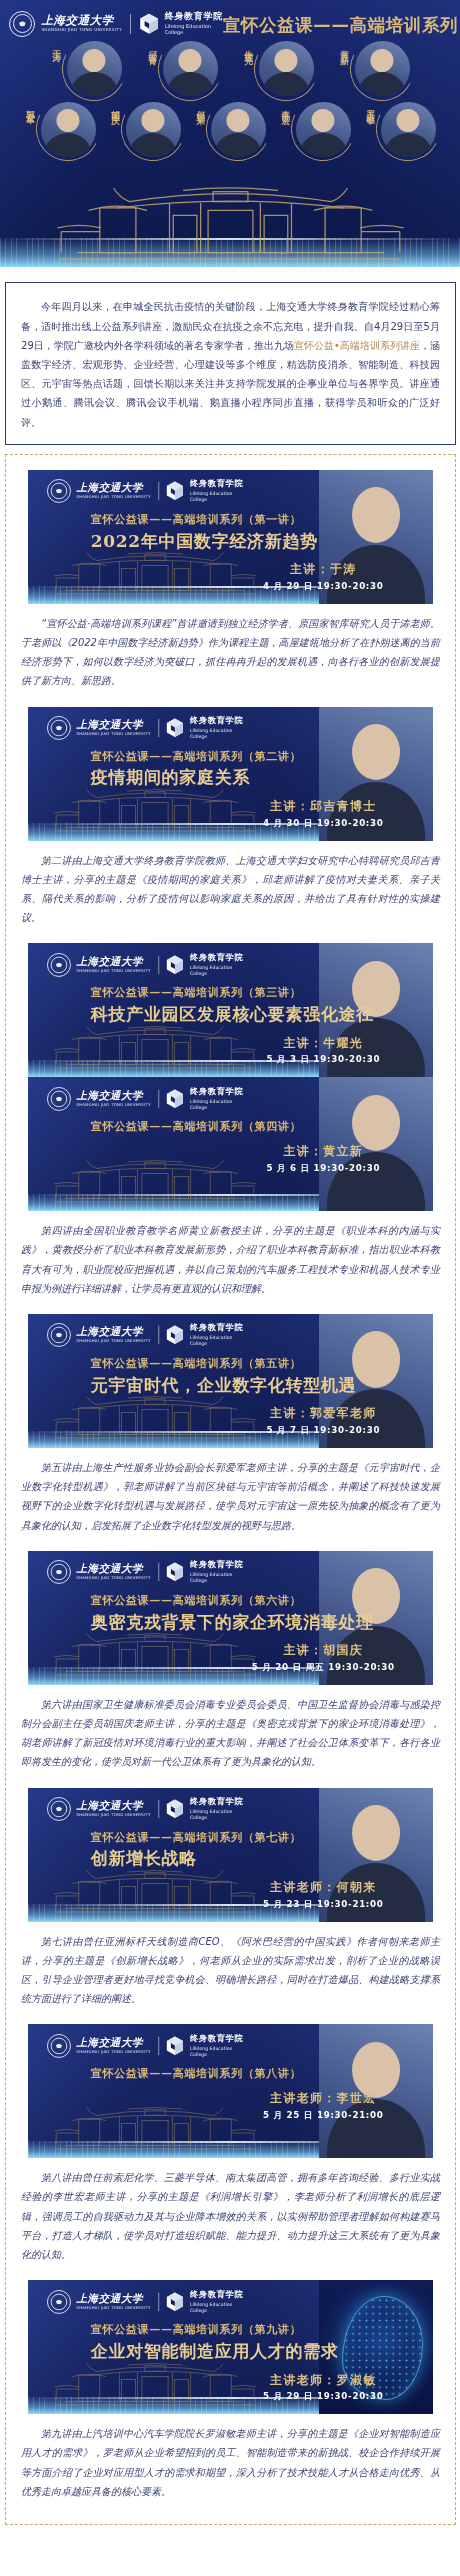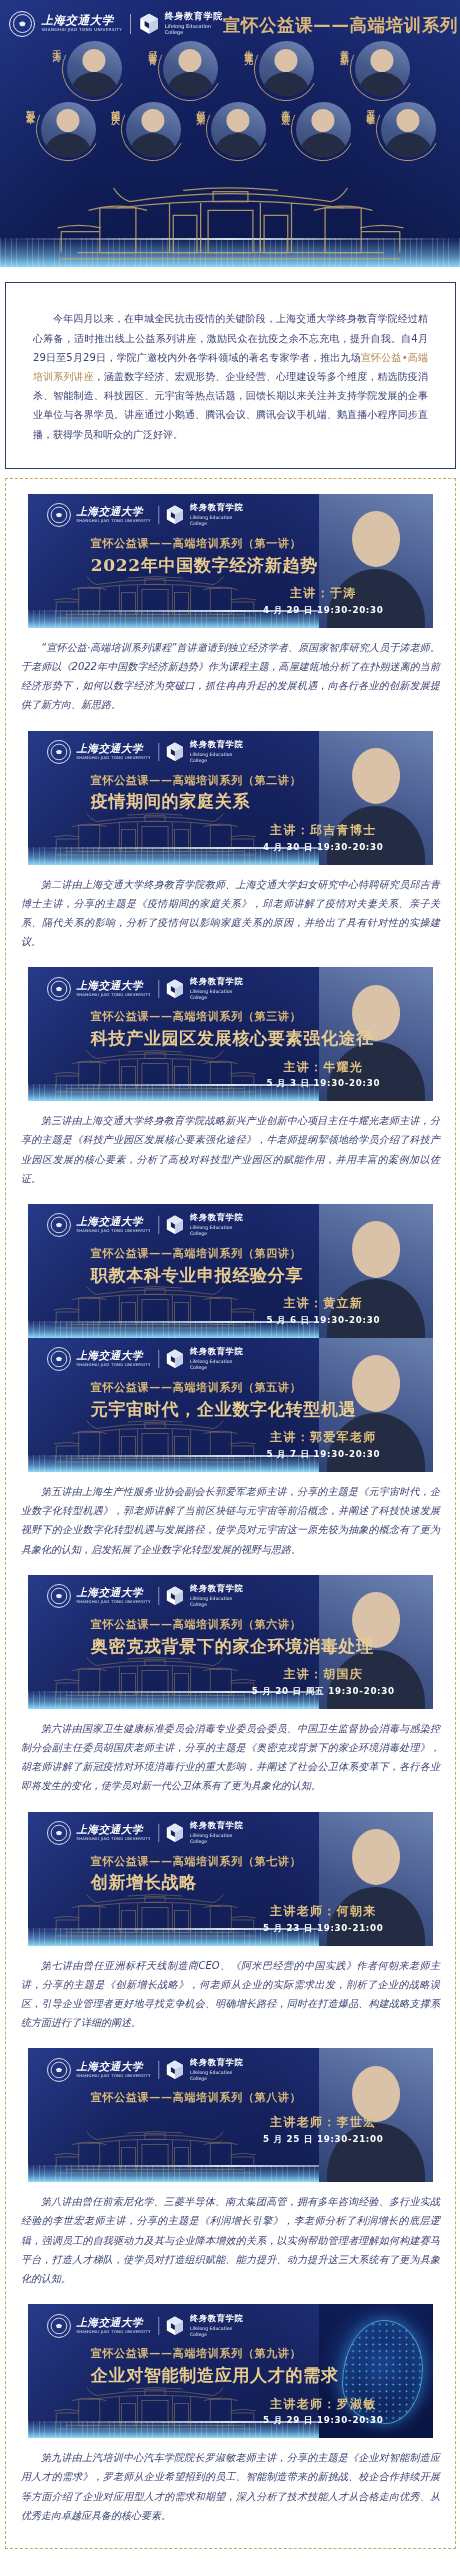--- a/index.html
+++ b/index.html
@@ -41,21 +41,21 @@
   .gate{display:block;}
   .gate-hero{width:375px;height:106px;margin:1.3px auto 0;opacity:.85;position:relative;z-index:1;}
   .glow{position:absolute;left:0;right:0;bottom:0;height:29.5px;
     background:
       repeating-linear-gradient(90deg,rgba(255,255,255,.18) 0 0.7px,transparent 0.7px 5.4px),
       linear-gradient(to top,#8fd9f6 0%,rgba(120,200,245,.55) 40%,rgba(120,200,245,0) 100%);}
   .glow::before{content:"";position:absolute;left:0;right:0;top:0;height:2px;background:linear-gradient(90deg,transparent,rgba(235,250,255,.9),transparent);}
 
   
   .solid-box{margin:14.7px 5.4px 0;border:1.3px solid #2c3a72;padding:14.7px 14.7px 12px;}
-  .para{font-size:10px;line-height:1.92;color:#3b4173;text-align:justify;text-indent:2em;margin:12px;}
+  .para{font-size:10px;line-height:1.92;color:#3b4173;text-align:justify;text-indent:2em;margin:0;}
   .hl{color:#b3854d;}
   .dashed-box{margin:9.4px 5.4px 0;border:0.7px dashed #c9a66a;padding:14.7px 13.4px 6.7px;}
 
   
   .banner{position:relative;height:134px;margin:0 8px;overflow:hidden;
     background:
       linear-gradient(115deg,rgba(80,120,230,.20) 0%,rgba(80,120,230,0) 28%),
       linear-gradient(250deg,rgba(80,120,230,.22) 0%,rgba(80,120,230,0) 40%),
       linear-gradient(170deg,#1c2b72 0%,#15215c 55%,#101b4e 100%);}
   .b-inner{position:relative;z-index:3;width:303px;padding:9.4px 0 0 19px;}
@@ -303,52 +303,51 @@
       <div class="l-date">5 月 3 日 19:30-20:30</div>
     </div>
     <svg class="gate gate-mini" viewBox="0 0 310 92" width="208" height="62">
           <use href="#gate"></use>
         </svg>
     <div class="photo person">
           <div class="person-ph"></div>
         </div>
     <div class="glow"></div>
   </div>
-  <p class="para desc">第三讲由上海交通大学终身教育学院战略新兴产业创新中心项目主任牛耀光老师主讲，分享的主题是《科技产业园区发展核心要素强化途径》，牛老师提纲挈领地给学员介绍了科技产业园区发展的核心要素，分析了高校对科技型产业园区的赋能作用，并用丰富的案例加以佐证。</p>
 
   <div class="banner">
     <div class="b-inner">
       <div class="logo-row">
         <span class="seal"></span>
         <span class="uni-names">
           <span class="uni-cn">上海交通大学</span>
           <span class="uni-en">SHANGHAI JIAO TONG UNIVERSITY</span>
         </span>
         <span class="logo-div"></span>
         <svg class="cube" viewBox="0 0 30 32" width="20" height="21.4">
               <use href="#cube"></use>
             </svg>
         <span class="college-names">
           <span class="college-cn">终身教育学院</span>
           <span class="college-en">Lifelong Education College</span>
         </span>
       </div>
       <div class="l-series">宣怀公益课——高端培训系列（第四讲）</div>
-      <div class="l-title">职教本科专业申报经验分享</div>
       <div class="l-speaker">主讲：黄立新</div>
       <div class="l-date">5 月 6 日 19:30-20:30</div>
     </div>
     <svg class="gate gate-mini" viewBox="0 0 310 92" width="208" height="62">
           <use href="#gate"></use>
         </svg>
     <div class="photo person">
           <div class="person-ph"></div>
         </div>
     <div class="glow"></div>
   </div>
+  <p class="para desc">第四讲由全国职业教育教学名师黄立新教授主讲，分享的主题是《职业本科的内涵与实践》，黄教授分析了职业本科教育发展新形势，介绍了职业本科教育新标准，指出职业本科教育大有可为，职业院校应把握机遇，并以自己策划的汽车服务工程技术专业和机器人技术专业申报为例进行详细讲解，让学员有更直观的认识和理解。</p>
 
   <div class="banner">
     <div class="b-inner">
       <div class="logo-row">
         <span class="seal"></span>
         <span class="uni-names">
           <span class="uni-cn">上海交通大学</span>
           <span class="uni-en">SHANGHAI JIAO TONG UNIVERSITY</span>
         </span>
         <span class="logo-div"></span>

